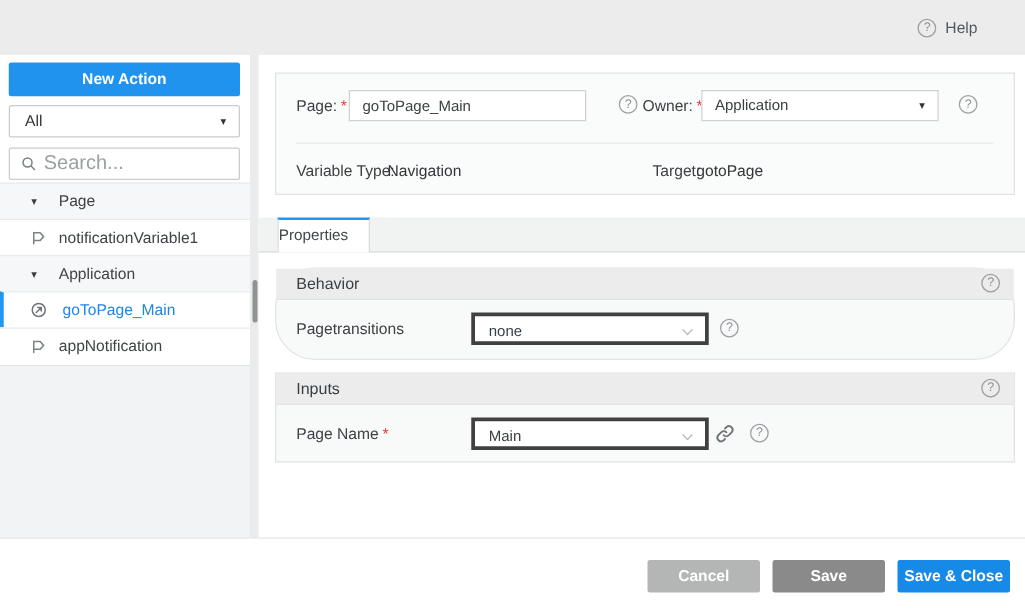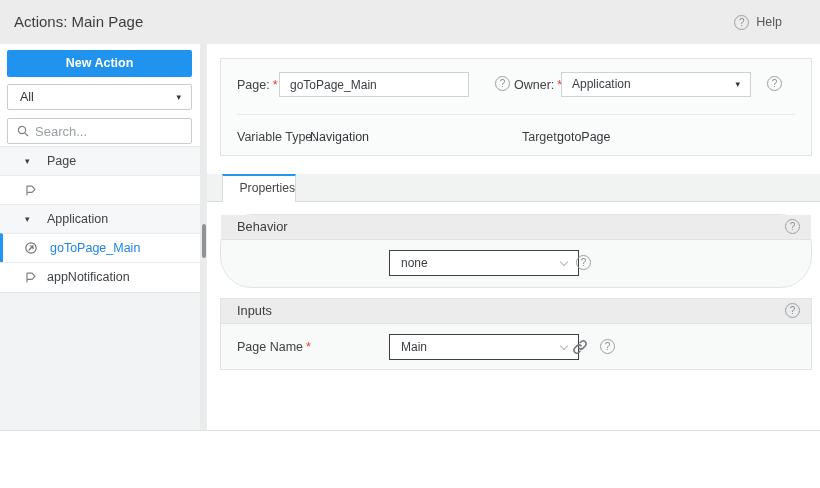--- a/index.html
+++ b/index.html
@@ -19,21 +19,21 @@
 
   
   .sb { position:absolute; left:0; top:44px; width:200px; height:290px; background:#fff; }
   .btn-new { position:absolute; left:7px; top:6px; width:185px; height:27px; background:#2093ee; border:none;
              border-radius:2px; color:#fff; font-size:12.5px; font-weight:bold; text-align:center; line-height:27px; cursor:pointer; }
   .sel-all { position:absolute; left:7px; top:40px; width:185px; height:26px; background:#fff; border:1px solid #c9cccd;
              border-radius:2px; font-size:12.5px; color:#333; line-height:24px; padding-left:12px; cursor:pointer; }
   .sel-all .arrow { position:absolute; right:10px; top:0; font-size:9px; color:#333; line-height:24px; }
   .search { position:absolute; left:7px; top:74px; width:185px; height:26px; background:#fff; border:1px solid #c9cccd;
             border-radius:2px; display:flex; align-items:center; padding-left:9px; gap:6px; }
-  .search input { border:none; outline:none; width:140px; font-size:13px; color:#3e4245; background:transparent;
+  .search input { border:none; outline:none; width:140px; font-size:16px; color:#3e4245; background:transparent;
                   font-family:"Liberation Sans","DejaVu Sans",sans-serif; }
   .search input::placeholder { color:#9aa0a4; }
 
   .tree { position:absolute; left:0; top:102px; width:200px; }
   .trow { position:relative; height:29px; border-top:1px solid #e8eaeb; background:#fff; cursor:pointer; }
   .trow.group { background:#f6f7f8; }
   .trow .caret { position:absolute; left:25px; top:0; line-height:28px; font-size:9px; color:#3c3f42; }
   .trow .ticon { position:absolute; left:24px; top:7px; }
   .trow .tlabel { position:absolute; left:47px; top:0; line-height:28px; font-size:12.5px; color:#3f4347; }
   .trow.selected { border-left:3px solid #2196f3; }
@@ -54,32 +54,32 @@
   .name-input { position:absolute; left:58px; top:13px; width:190px; height:25px; border:1px solid #cfd2d3; background:#fff;
                 font-size:12px; color:#3a3f44; padding-left:10px; outline:none; font-family:"Liberation Sans","DejaVu Sans",sans-serif; }
   .owner-select { position:absolute; left:340px; top:13px; width:190px; height:25px; border:1px solid #cfd2d3; background:#fff;
                   font-size:12px; color:#3a3f44; line-height:23px; padding-left:10px; cursor:pointer; }
   .owner-select .arrow { position:absolute; right:10px; top:0; font-size:9px; color:#333; line-height:23px; }
   .form-divider { position:absolute; left:16px; right:16px; top:55px; height:1px; background:#e8e9e9; }
   .f-value { position:absolute; font-size:12.5px; font-weight:normal; color:#33373a; white-space:nowrap; }
 
   .tab-strip { position:absolute; left:0; top:130px; width:613px; height:28px; background:#f1f2f2; border-bottom:1px solid #d9dbdb; }
   .tab { position:absolute; left:15px; top:0; width:74px; height:28px; background:#fff; border-top:2px solid #2196f3;
-         border-left:1px solid #d9dbdb; border-right:1px solid #d9dbdb; text-align:right; line-height:25px;
+         border-left:1px solid #d9dbdb; border-right:1px solid #d9dbdb; text-align:left; line-height:25px;
          font-size:12.2px; color:#43474a; cursor:pointer; }
 
   .section { position:absolute; left:13px; width:592px; border:1px solid #e2e4e4; background:#f8f9f9; }
   .sec-behavior { top:170px; height:74px;border-radius:32px; }
   .sec-inputs  { top:254px; height:72px; }
   .sec-hdr { position:relative; height:25px; background:#ececed; border-bottom:1px solid #e2e4e4; }
   .sec-title { position:absolute; left:16px; top:0; line-height:24px; font-size:12.8px; color:#3a3e41; }
   .sec-hdr .qicon { position:absolute; right:11px; top:4px; cursor:pointer; }
   .sec-body { position:relative; height:46px; }
   .fld-label { position:absolute; left:16px; top:0; line-height:46px; font-size:12.5px; color:#3e4245; }
-  .dd { position:absolute; left:168px; top:10px; width:190px; height:26px; background:#fff; border:1px solid #404040;
+  .dd { position:absolute; left:156px; top:10px; width:190px; height:26px; background:#fff; border:3px solid #404040;
         font-size:12px; color:#3a3f44; line-height:24px; padding-left:11px; cursor:pointer; }
   .dd .chev { position:absolute; right:11px; top:8px; width:6px; height:6px;
               border-right:1.5px solid #b0b5b9; border-bottom:1.5px solid #b0b5b9; transform:rotate(45deg); }
   .fld-q { position:absolute; top:15px; cursor:pointer; }
   .link-btn { position:absolute; left:350px; top:14px; width:18px; height:18px; cursor:pointer; }
 
   
   .footer-divider { position:absolute; left:0; top:430px; width:820px; height:1px; background:#dfe1e1; }
   .footer { position:absolute; left:0; top:431px; width:820px; height:57px; background:#fff; }
   .fbtn { position:absolute; top:17px; width:90px; height:26px; border:none; border-radius:2px; color:#fff;
@@ -90,21 +90,20 @@
   .fbtn-saveclose { left:718px; background:#1789e6; }
 
   svg { display:block; }
 </style>
 </head>
 <body>
 
 <div class="app">
 
   <div class="hdr">
-    <div class="hdr-title">Actions: Main Page</div>
     <div class="hdr-help">
       <span class="qicon">?</span>
       <span class="help-txt">Help</span>
     </div>
   </div>
 
   <div class="sb">
     <button class="btn-new">New Action</button>
 
     <div class="sel-all">
@@ -126,20 +125,21 @@
         <span class="caret">▾</span>
         <span class="tlabel">Page</span>
       </div>
 
       <div class="trow">
         <span class="ticon">
           <svg width="14" height="14" viewBox="0 0 14 14">
             <path d="M3 12 V3 M3 3.2 h5.1 l2.8 3.1 -2.8 3.1 H3" fill="none" stroke="#7c8286" stroke-width="1.2" stroke-linejoin="round" stroke-linecap="round"></path>
           </svg>
         </span>
+        <span class="tlabel">notificationVariable1</span>
       </div>
 
       <div class="trow group">
         <span class="caret">▾</span>
         <span class="tlabel">Application</span>
       </div>
 
       <div class="trow selected">
         <span class="ticon">
           <svg width="14" height="14" viewBox="0 0 14 14">
@@ -195,20 +195,21 @@
     <div class="tab-strip">
       <div class="tab">Properties</div>
     </div>
 
     <div class="section sec-behavior">
       <div class="sec-hdr">
         <span class="sec-title">Behavior</span>
         <span class="qicon">?</span>
       </div>
       <div class="sec-body">
+        <span class="fld-label">Pagetransitions</span>
         <div class="dd">
           <span>none</span>
           <span class="chev"></span>
         </div>
         <span class="qicon fld-q" style="left:355px;">?</span>
       </div>
     </div>
 
     <div class="section sec-inputs">
       <div class="sec-hdr">
@@ -229,14 +230,19 @@
             <path d="M13.5 10.5a4 4 0 0 0-5.6 0l-3.2 3.2a4 4 0 0 0 5.6 5.6L12 17.6" fill="none" stroke="#6e7478" stroke-width="2" stroke-linecap="round"></path>
           </svg>
         </span>
         <span class="qicon fld-q" style="left:379px;">?</span>
       </div>
     </div>
 
   </div>
 
   <div class="footer-divider"></div>
+  <div class="footer">
+    <button class="fbtn fbtn-cancel">Cancel</button>
+    <button class="fbtn fbtn-save">Save</button>
+    <button class="fbtn fbtn-saveclose">Save &amp; Close</button>
+  </div>
 
 </div>
 
 </body></html>

